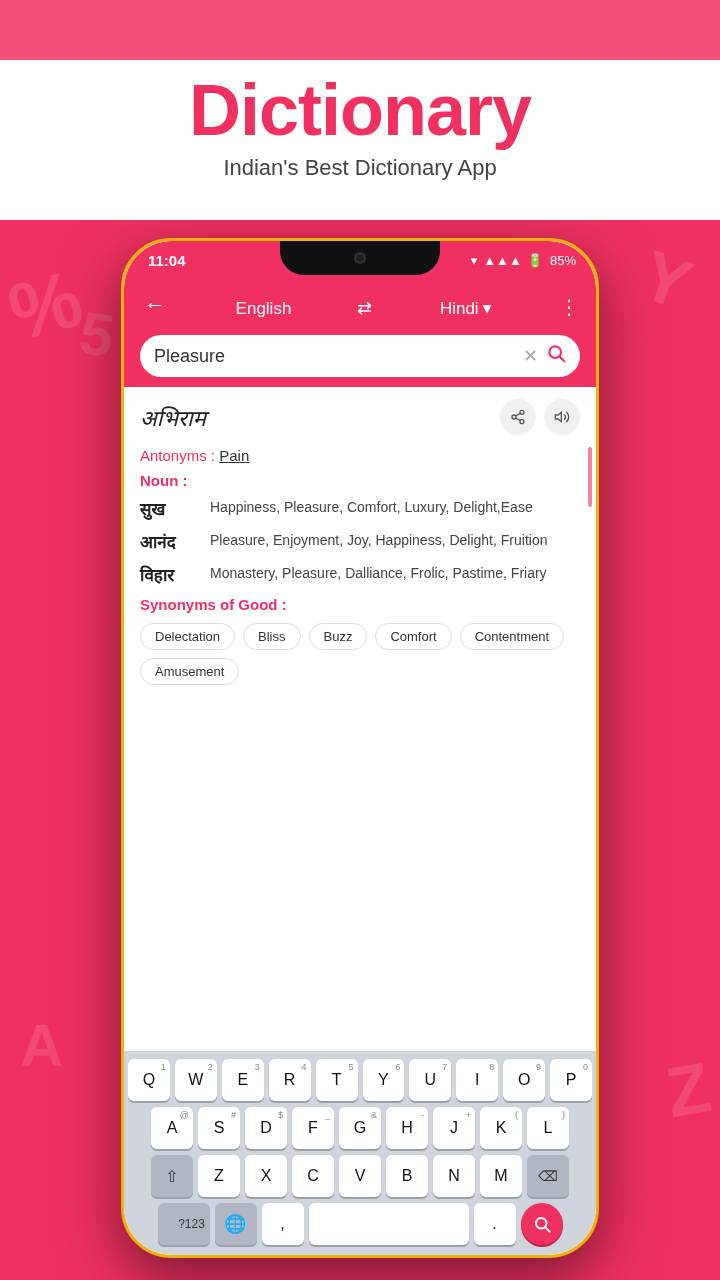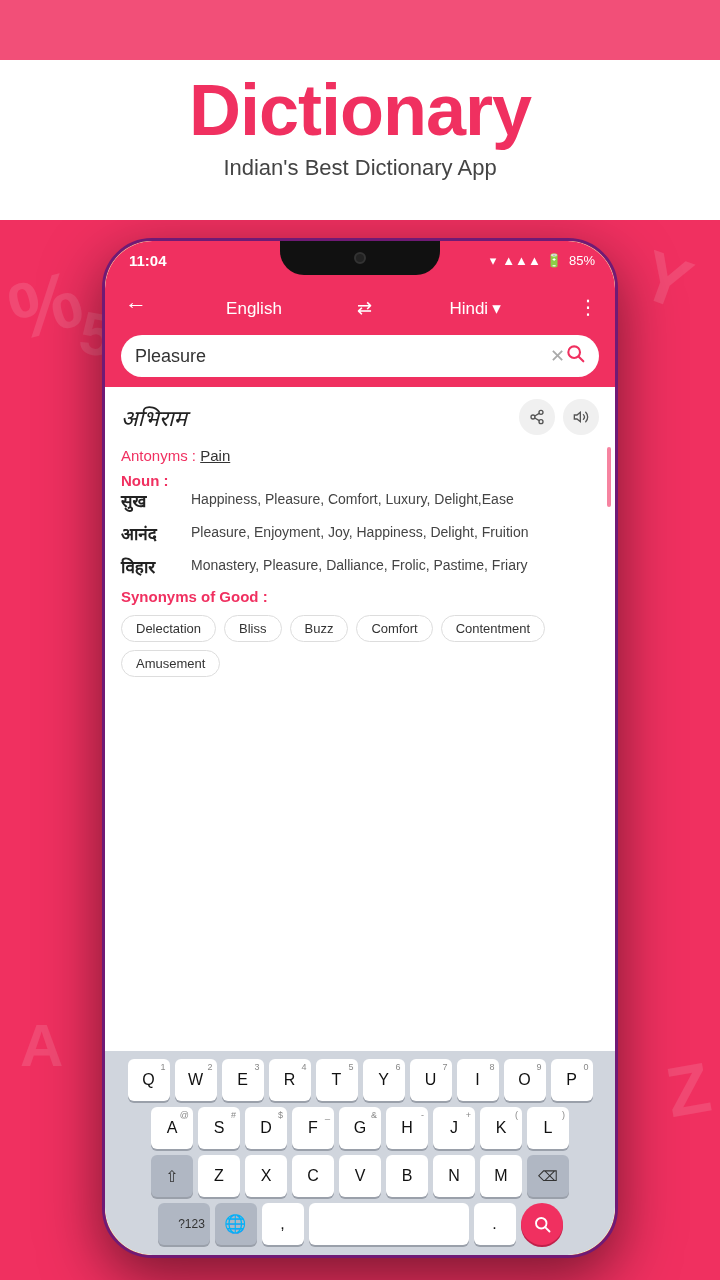--- a/index.html
+++ b/index.html
@@ -60,29 +60,29 @@
     
     .phone-wrapper::before {
       content: '';
       position: absolute;
       inset: 0;
       background: #f03060;
       z-index: 0;
     }
 
     .phone {
-      width: 516px;
+      width: 478px;
       height: 1020px;
       background: #fdba74;
       border-radius: 50px;
       position: relative;
       z-index: 2;
       box-shadow: 0 20px 60px rgba(0,0,0,0.5);
       overflow: hidden;
-      border: 3px solid #701a75;
+      border: 3px solid #eab308;
     }
 
     
     .notch {
       position: absolute;
       top: 0;
       left: 50%;
       transform: translateX(-50%);
       width: 160px;
       height: 34px;
@@ -188,20 +188,21 @@
     .search-bar {
       background: #f03060;
       padding: 6px 16px 10px;
     }
     .search-input-wrap {
       background: white;
       border-radius: 28px;
       display: flex;
       align-items: center;
       padding: 8px 14px;
+      gap: 8px;
     }
     .search-text {
       flex: 1;
       font-size: 18px;
       color: #333;
       border: none;
       outline: none;
     }
     .search-clear {
       color: #aaa;
@@ -284,20 +285,21 @@
       text-decoration: underline;
       color: #333;
       font-weight: 500;
     }
 
     
     .noun-label {
       color: #f03060;
       font-weight: 600;
       font-size: 15px;
+      margin-bottom: 8px;
     }
 
     
     .word-table {
       width: 100%;
       margin-bottom: 4px;
     }
     .word-row {
       display: flex;
       gap: 10px;

